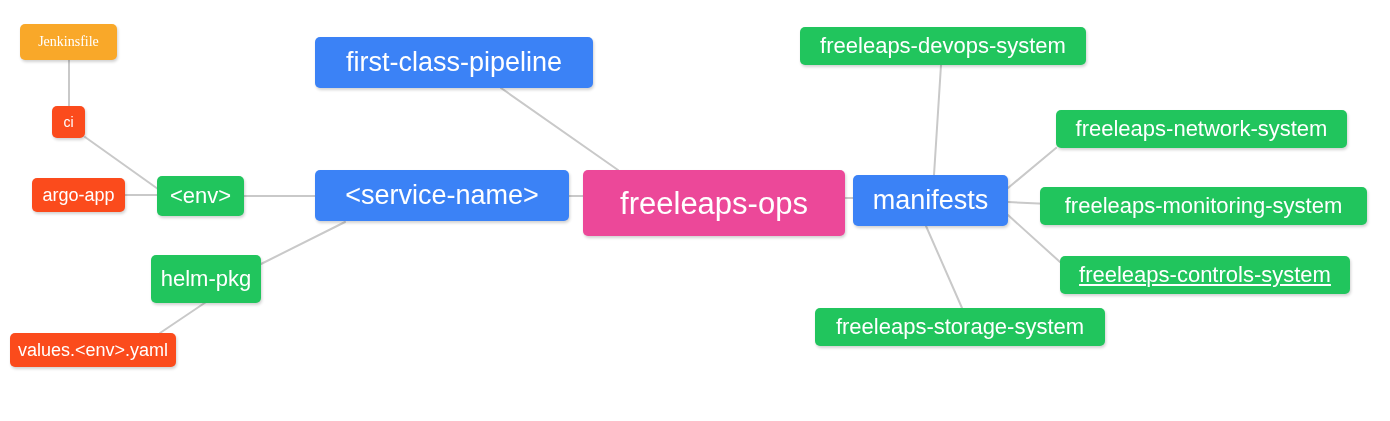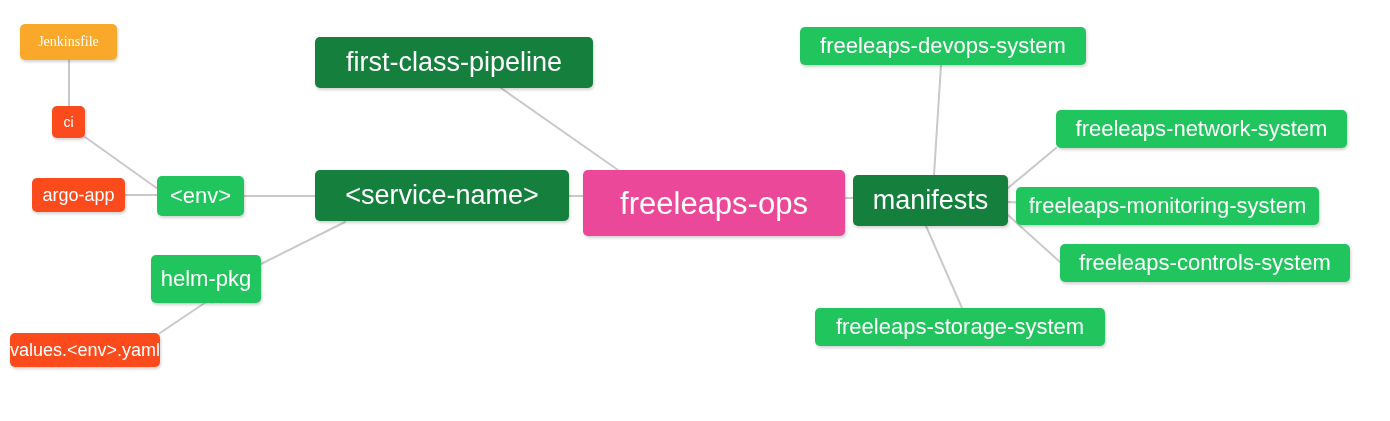--- a/index.html
+++ b/index.html
@@ -58,21 +58,21 @@
   .tier-3 {
     font-size: 18px;
     padding: 16px 11px;
   }
   .tier-4 {
     font-size: 14px;
     padding: 0 9px;
   }
   
   .c-dark   { background: #ec4899; }
-  .c-blue   { background: #15803d; }
+  .c-blue   { background: #3b82f6; }
   .c-green  { background: #21c55d; }
   .c-red    { background: #fb4b1c; }
   .c-orange { background: #f9a829; font-family: Liberation Serif, serif; }
 </style>
 </head>
 <body>
 
 <div id="canvas">
 
   <svg id="edges" viewBox="0 0 1390 421" xmlns="http://www.w3.org/2000/svg">
@@ -91,25 +91,25 @@
       <path d="M 1008,215 L 1060,262" stroke="#c9c9c9" stroke-width="2" fill="none" stroke-linecap="round"></path>
       <path d="M 926,226 L 962,308" stroke="#c9c9c9" stroke-width="2" fill="none" stroke-linecap="round"></path>
     </svg>
 
   <div id="node-layer">
       <div class="node tier-4 c-orange" style="left: 20px; top: 24px; width: 97px; height: 36px;">Jenkinsfile</div>
       <div class="node tier-4 c-red" style="left: 52px; top: 106px; width: 33px; height: 32px;">ci</div>
       <div class="node tier-3 c-red" style="left: 32px; top: 178px; width: 93px; height: 34px;">argo-app</div>
       <div class="node tier-2 c-green" style="left: 157px; top: 176px; width: 87px; height: 40px;">&lt;env&gt;</div>
       <div class="node tier-2 c-green" style="left: 151px; top: 255px; width: 110px; height: 48px;">helm-pkg</div>
-      <div class="node tier-3 c-red" style="left: 10px; top: 333px; width: 150px; height: 34px;">values.&lt;env&gt;.yaml</div>
+      <div class="node tier-3 c-red" style="left: 10px; top: 333px; width: 166px; height: 34px;">values.&lt;env&gt;.yaml</div>
       <div class="node tier-1 c-blue" style="left: 315px; top: 37px; width: 278px; height: 51px;">first-class-pipeline</div>
       <div class="node tier-1 c-blue" style="left: 315px; top: 170px; width: 254px; height: 51px;">&lt;service-name&gt;</div>
       <div class="node tier-root c-dark" style="left: 583px; top: 170px; width: 262px; height: 66px;">freeleaps-ops</div>
       <div class="node tier-1 c-blue" style="left: 853px; top: 175px; width: 155px; height: 51px;">manifests</div>
       <div class="node tier-2 c-green" style="left: 800px; top: 27px; width: 286px; height: 38px;">freeleaps-devops-system</div>
       <div class="node tier-2 c-green" style="left: 1056px; top: 110px; width: 291px; height: 38px; text-align: center;">freeleaps-network-system</div>
-      <div class="node tier-2 c-green" style="left: 1016px; top: 187px; width: 303px; height: 38px;">freeleaps-monitoring-system</div>
-      <div class="node tier-2 c-green" style="left: 1060px; top: 244px; width: 290px; height: 38px;">freeleaps-controls-system</div>
+      <div class="node tier-2 c-green" style="left: 1040px; top: 187px; width: 327px; height: 38px;">freeleaps-monitoring-system</div>
+      <div class="node tier-2 c-green" style="left: 1060px; top: 256px; width: 290px; height: 38px; text-decoration: underline;">freeleaps-controls-system</div>
       <div class="node tier-2 c-green" style="left: 815px; top: 308px; width: 290px; height: 38px;">freeleaps-storage-system</div>
     </div>
 
 </div>
 
 </body></html>

